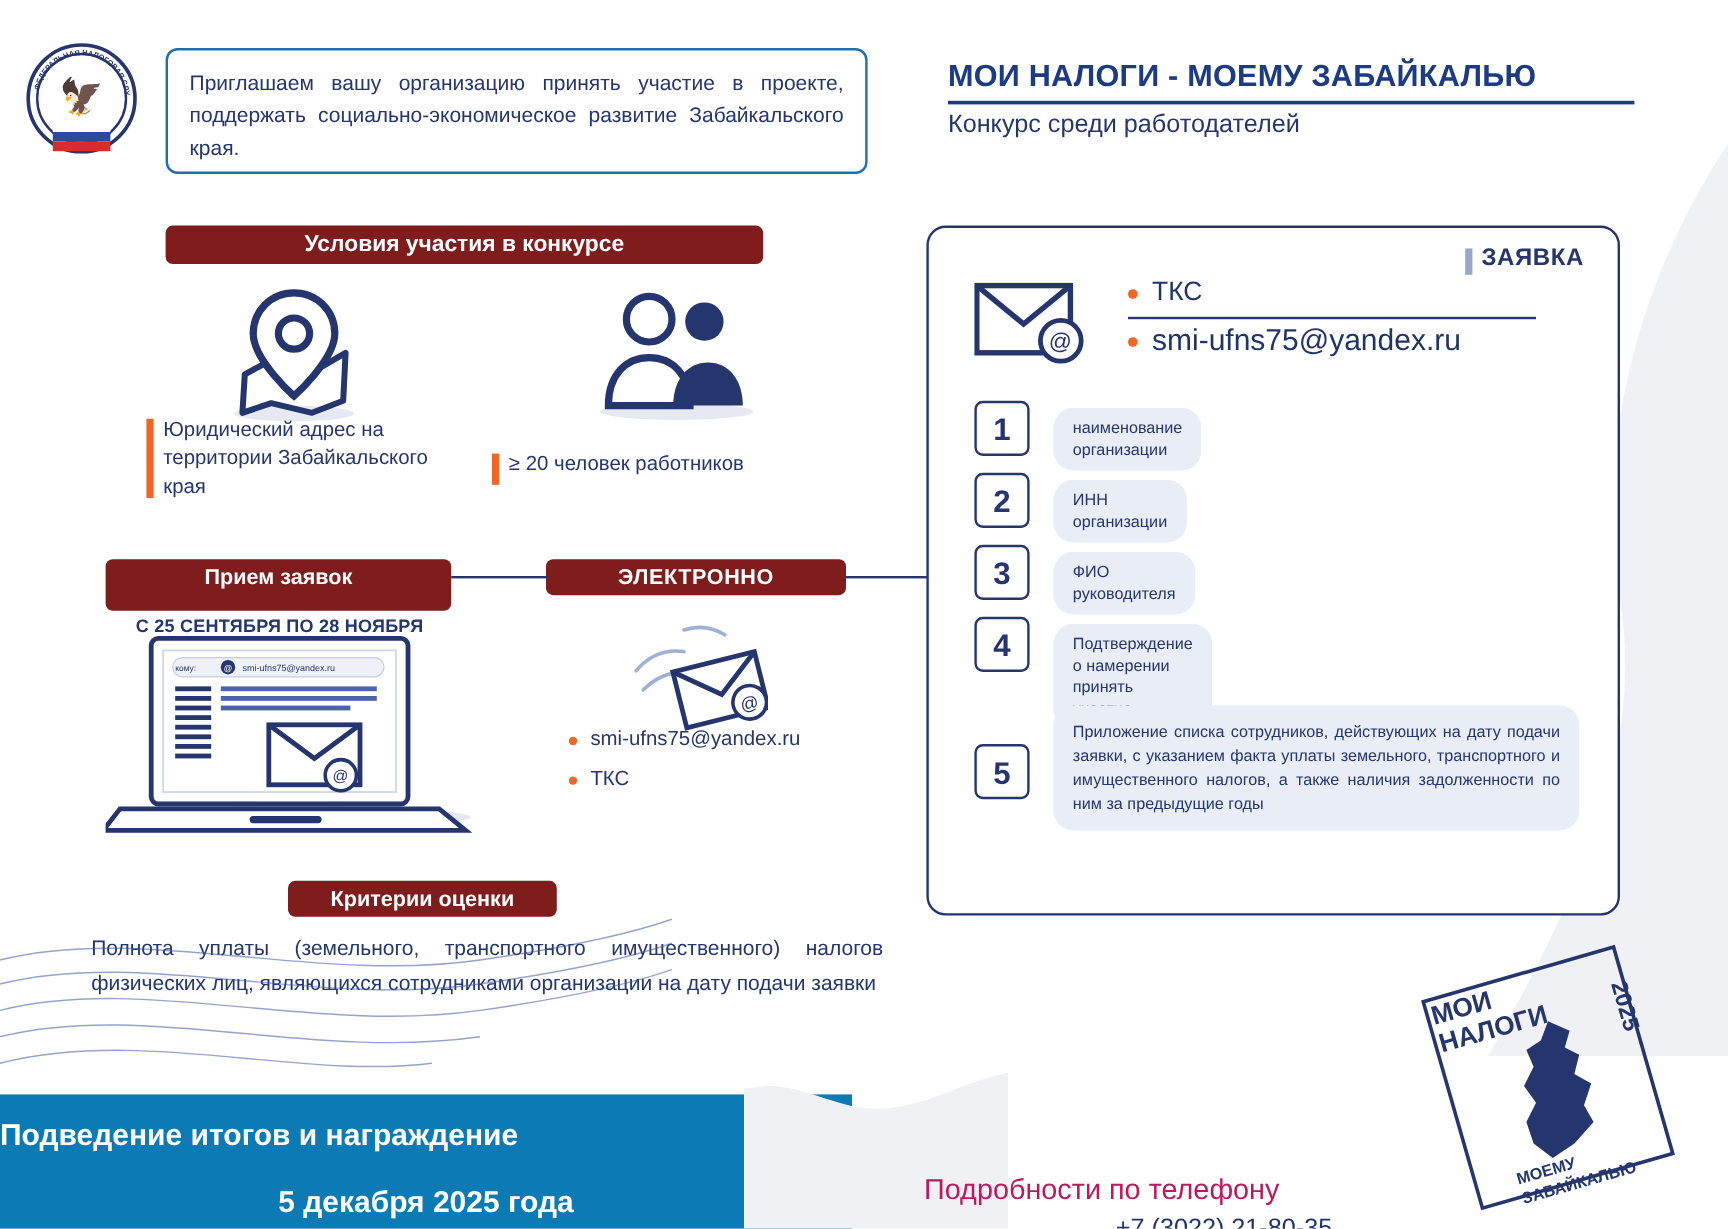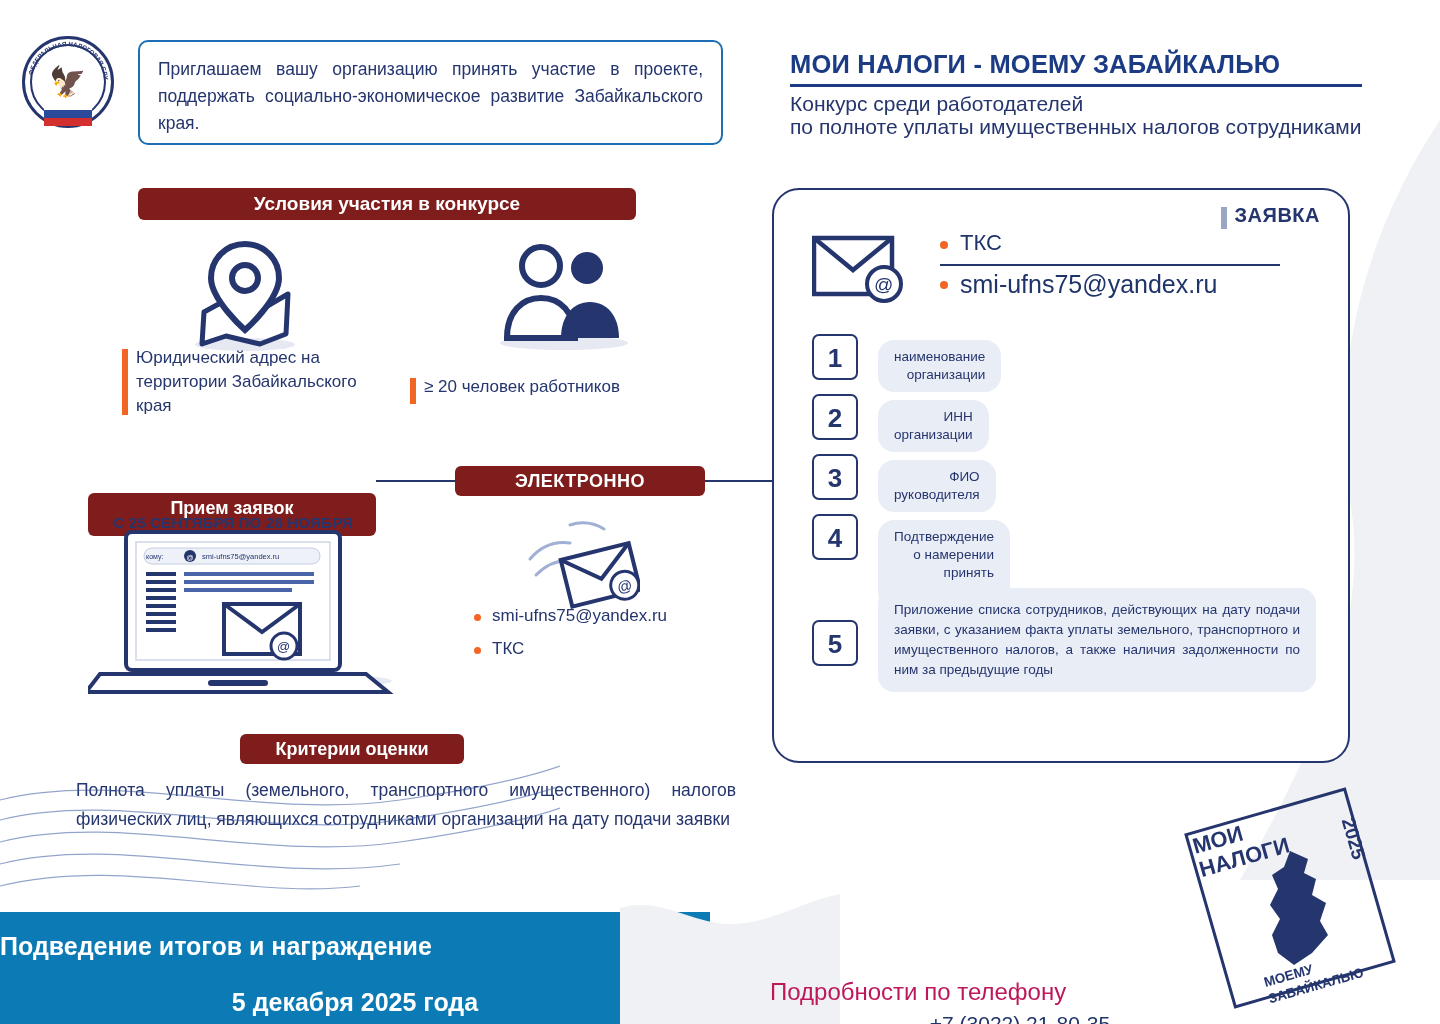--- a/index.html
+++ b/index.html
@@ -69,21 +69,21 @@
   }
 
   
   .pill {
     position: absolute;
     background: #7f1d1d; color: #fff;
     font-weight: bold; text-align: center;
     border-radius: 6px;
   }
   #pill-conditions { left: 138px; top: 188px; width: 498px; height: 32px; line-height: 32px; font-size: 19px; }
-  #pill-intake     { left: 88px;  top: 493px; width: 288px; height: 43px; line-height: 30px; font-size: 18px; }
+  #pill-intake     { left: 88px;  top: 466px; width: 288px; height: 43px; line-height: 30px; font-size: 18px; }
   #pill-electronic { left: 455px; top: 466px; width: 250px; height: 30px; line-height: 30px; font-size: 18px; letter-spacing:.5px;}
   #pill-criteria   { left: 240px; top: 734px; width: 224px; height: 30px; line-height: 30px; font-size: 18px; }
 
   
   #icon-map { position: absolute; left: 190px; top: 238px; width: 110px; height: 110px; }
   #icon-map svg, #icon-people svg { display:block; }
   #shadow-map { position:absolute; left:195px; top:338px; width:100px; height:13px; background:#e6e9f2; border-radius:50%; }
   #icon-people { position: absolute; left: 495px; top: 242px; width: 135px; height: 105px; }
   #shadow-people { position:absolute; left:500px; top:336px; width:128px; height:14px; background:#e6e9f2; border-radius:50%; }
 
@@ -125,21 +125,21 @@
 
   
   #criteria-text {
     position: absolute; left: 76px; top: 776px; width: 660px;
     font-size: 17.5px; line-height: 29px; text-align: justify; color: #25356e;
   }
 
   
   #app-card {
     position: absolute; left: 772px; top: 188px; width: 578px; height: 575px;
-    border: 2.5px solid #25356e; border-radius: 27px; background: #fff; padding-left: 15px;
+    border: 2.5px solid #25356e; border-radius: 16px; background: #fff; padding-left: 15px;
   }
   #card-zavka-label {
     position: absolute; right: 28px; top: 14px;
     font-size: 20px; font-weight: bold; color: #25356e; letter-spacing:.5px;
     padding-left: 14px;
   }
   #card-zavka-label:before {
     content:""; position:absolute; left:0; top:3px; width:6px; height:22px;
     background:#9aa7c4;
   }
@@ -158,21 +158,21 @@
 
   .numrow { position: absolute; left: 38px; }
   .numbox {
     width: 46px; height: 46px; border: 2.5px solid #25356e; border-radius: 7px;
     font-size: 26px; font-weight: bold; color:#25356e; text-align:center; line-height:44px;
     background:#fff;
   }
   .numlabel {
     position: absolute; left: 66px; top: 6px;
     background: #e9edf6; border-radius: 16px;
-    font-size: 13.5px; color: #25356e; padding: 8px 16px; line-height: 18px; text-align: right;
+    font-size: 13.5px; color: #25356e; padding: 8px 16px; line-height: 18px;
   }
   #row1 { top: 144px; } #row2 { top: 204px; } #row3 { top: 264px; }
   #row4 { top: 324px; } #row5 { top: 392px; }
   #row5 .numbox { margin-top: 38px; }
   #row5 .numlabel { width: 438px; text-align: justify; line-height: 20px; padding: 12px 16px; }
 
   
   #conn1 { position:absolute; left: 376px; top: 480px; width: 80px; height: 2px; background:#25356e; }
   #conn2 { position:absolute; left: 705px; top: 480px; width: 68px; height: 2px; background:#25356e; }
 
@@ -243,21 +243,20 @@
       <i class="r"></i>
   </div>
 </div>
 
 <div id="invite-box">Приглашаем вашу организацию принять участие в проекте, поддержать социально-экономическое развитие Забайкальского края.</div>
 
 <div id="header-title">МОИ НАЛОГИ - МОЕМУ ЗАБАЙКАЛЬЮ</div>
 <div id="header-underline"></div>
 <div id="header-sub">
   <div>Конкурс среди работодателей</div>
-  <div>по полноте уплаты имущественных налогов сотрудниками</div>
 </div>
 
 <div class="pill" id="pill-conditions">Условия участия в конкурсе</div>
 
 <div id="shadow-map"></div>
 <div id="icon-map">
   <svg viewBox="0 0 110 110" width="110" height="110">
     <path d="M14 74 L36 62 L74 70 L98 56 L96 96 L70 106 L36 98 L12 106 Z" fill="none" stroke="#25356e" stroke-width="5" stroke-linejoin="round"></path>
     <path d="M55 6 C36 6 21 21 21 40 C21 62 55 92 55 92 C55 92 89 62 89 40 C89 21 74 6 55 6 Z" fill="#fff" stroke="#25356e" stroke-width="6"></path>
     <circle cx="55" cy="40" r="13" fill="none" stroke="#25356e" stroke-width="6"></circle>

